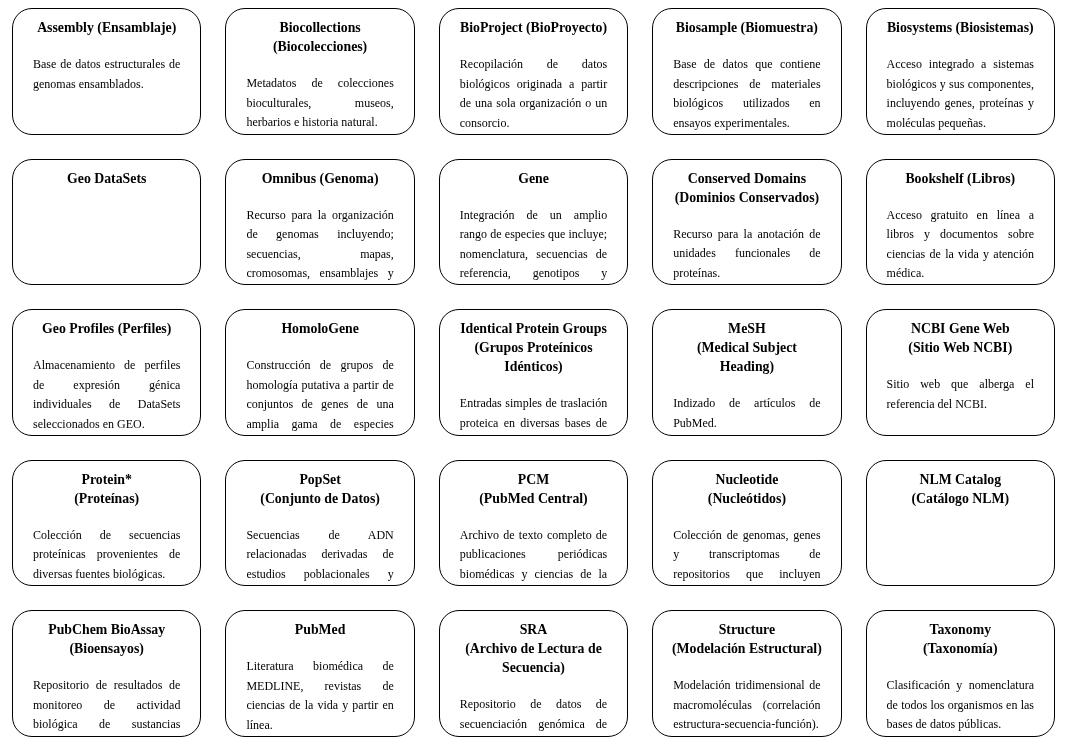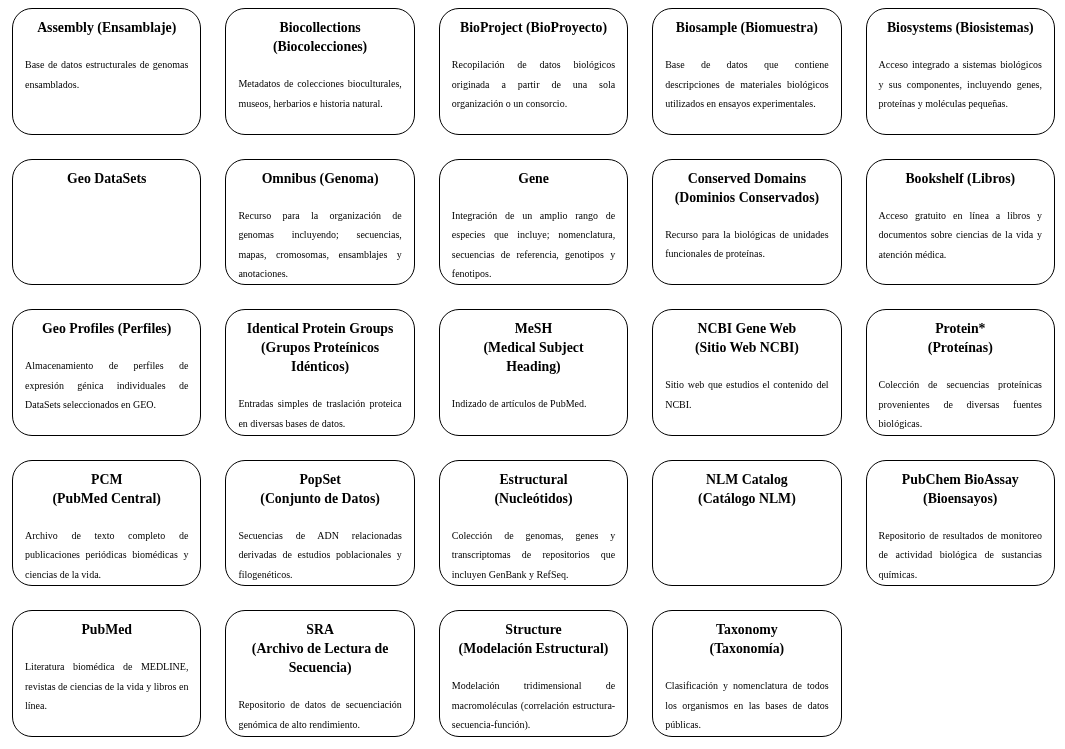--- a/index.html
+++ b/index.html
@@ -35,25 +35,25 @@
   }
   .card-title {
     font-weight: bold;
     font-size: 13.8px;
     line-height: 19px;
     text-align: center;
     white-space: pre-line;
     margin: 0 0 18px 0;
   }
   .card-body {
-    font-size: 10px;
+    font-size: 12px;
     line-height: 19.5px;
     text-align: justify;
     text-justify: inter-word;
-    margin: 0;
+    margin: 8px;
   }
 </style>
 </head>
 <body>
 
 <div class="cards-grid">
   <div class="card">
     <h3 class="card-title">Assembly (Ensamblaje)</h3>
     <p class="card-body">Base de datos estructurales de genomas ensamblados.</p>
   </div>
@@ -89,92 +89,96 @@
   </div>
 
   <div class="card">
     <h3 class="card-title">Gene</h3>
     <p class="card-body">Integración de un amplio rango de especies que incluye; nomenclatura, secuencias de referencia, genotipos y fenotipos.</p>
   </div>
 
   <div class="card">
     <h3 class="card-title">Conserved Domains
 (Dominios Conservados)</h3>
-    <p class="card-body">Recurso para la biológicas de unidades funcionales de proteínas.</p>
+    <p class="card-body">Recurso para la anotación de unidades funcionales de proteínas.</p>
   </div>
 
   <div class="card">
     <h3 class="card-title">Bookshelf (Libros)</h3>
     <p class="card-body">Acceso gratuito en línea a libros y documentos sobre ciencias de la vida y atención médica.</p>
   </div>
 
   <div class="card">
     <h3 class="card-title">Geo Profiles (Perfiles)</h3>
     <p class="card-body">Almacenamiento de perfiles de expresión génica individuales de DataSets seleccionados en GEO.</p>
   </div>
 
+  <div class="card">
+    <h3 class="card-title">HomoloGene</h3>
+    <p class="card-body">Construcción de grupos de homología putativa a partir de conjuntos de genes de una amplia gama de especies eucariontes.</p>
+  </div>
 
   <div class="card">
     <h3 class="card-title">Identical Protein Groups
 (Grupos Proteínicos
 Idénticos)</h3>
     <p class="card-body">Entradas simples de traslación proteica en diversas bases de datos.</p>
   </div>
 
   <div class="card">
     <h3 class="card-title">MeSH
 (Medical Subject
 Heading)</h3>
     <p class="card-body">Indizado de artículos de PubMed.</p>
   </div>
 
   <div class="card">
     <h3 class="card-title">NCBI Gene Web
 (Sitio Web NCBI)</h3>
-    <p class="card-body">Sitio web que estudios el contenido del NCBI.</p>
+    <p class="card-body">Sitio web que alberga el referencia del NCBI.</p>
   </div>
 
   <div class="card">
     <h3 class="card-title">Protein*
 (Proteínas)</h3>
     <p class="card-body">Colección de secuencias proteínicas provenientes de diversas fuentes biológicas.</p>
   </div>
 
   <div class="card">
+    <h3 class="card-title">PopSet
+(Conjunto de Datos)</h3>
+    <p class="card-body">Secuencias de ADN relacionadas derivadas de estudios poblacionales y filogenéticos.</p>
+  </div>
+
+  <div class="card">
     <h3 class="card-title">PCM
 (PubMed Central)</h3>
     <p class="card-body">Archivo de texto completo de publicaciones periódicas biomédicas y ciencias de la vida.</p>
   </div>
 
   <div class="card">
-    <h3 class="card-title">PopSet
-(Conjunto de Datos)</h3>
-    <p class="card-body">Secuencias de ADN relacionadas derivadas de estudios poblacionales y filogenéticos.</p>
-  </div>
-
-  <div class="card">
-    <h3 class="card-title">Estructural
+    <h3 class="card-title">Nucleotide
 (Nucleótidos)</h3>
     <p class="card-body">Colección de genomas, genes y transcriptomas de repositorios que incluyen GenBank y RefSeq.</p>
   </div>
 
   <div class="card">
     <h3 class="card-title">NLM Catalog
 (Catálogo NLM)</h3>
   </div>
 
   <div class="card">
     <h3 class="card-title">PubChem BioAssay
 (Bioensayos)</h3>
     <p class="card-body">Repositorio de resultados de monitoreo de actividad biológica de sustancias químicas.</p>
   </div>
 
   <div class="card">
     <h3 class="card-title">PubMed</h3>
-    <p class="card-body">Literatura biomédica de MEDLINE, revistas de ciencias de la vida y libros en línea.</p>
+    <p class="card-body">Literatura biomédica de MEDLINE, revistas de ciencias de la vida y partir en línea.</p>
   </div>
 
   <div class="card">
     <h3 class="card-title">SRA
 (Archivo de Lectura de
 Secuencia)</h3>
     <p class="card-body">Repositorio de datos de secuenciación genómica de alto rendimiento.</p>
   </div>
 
   <div class="card">

